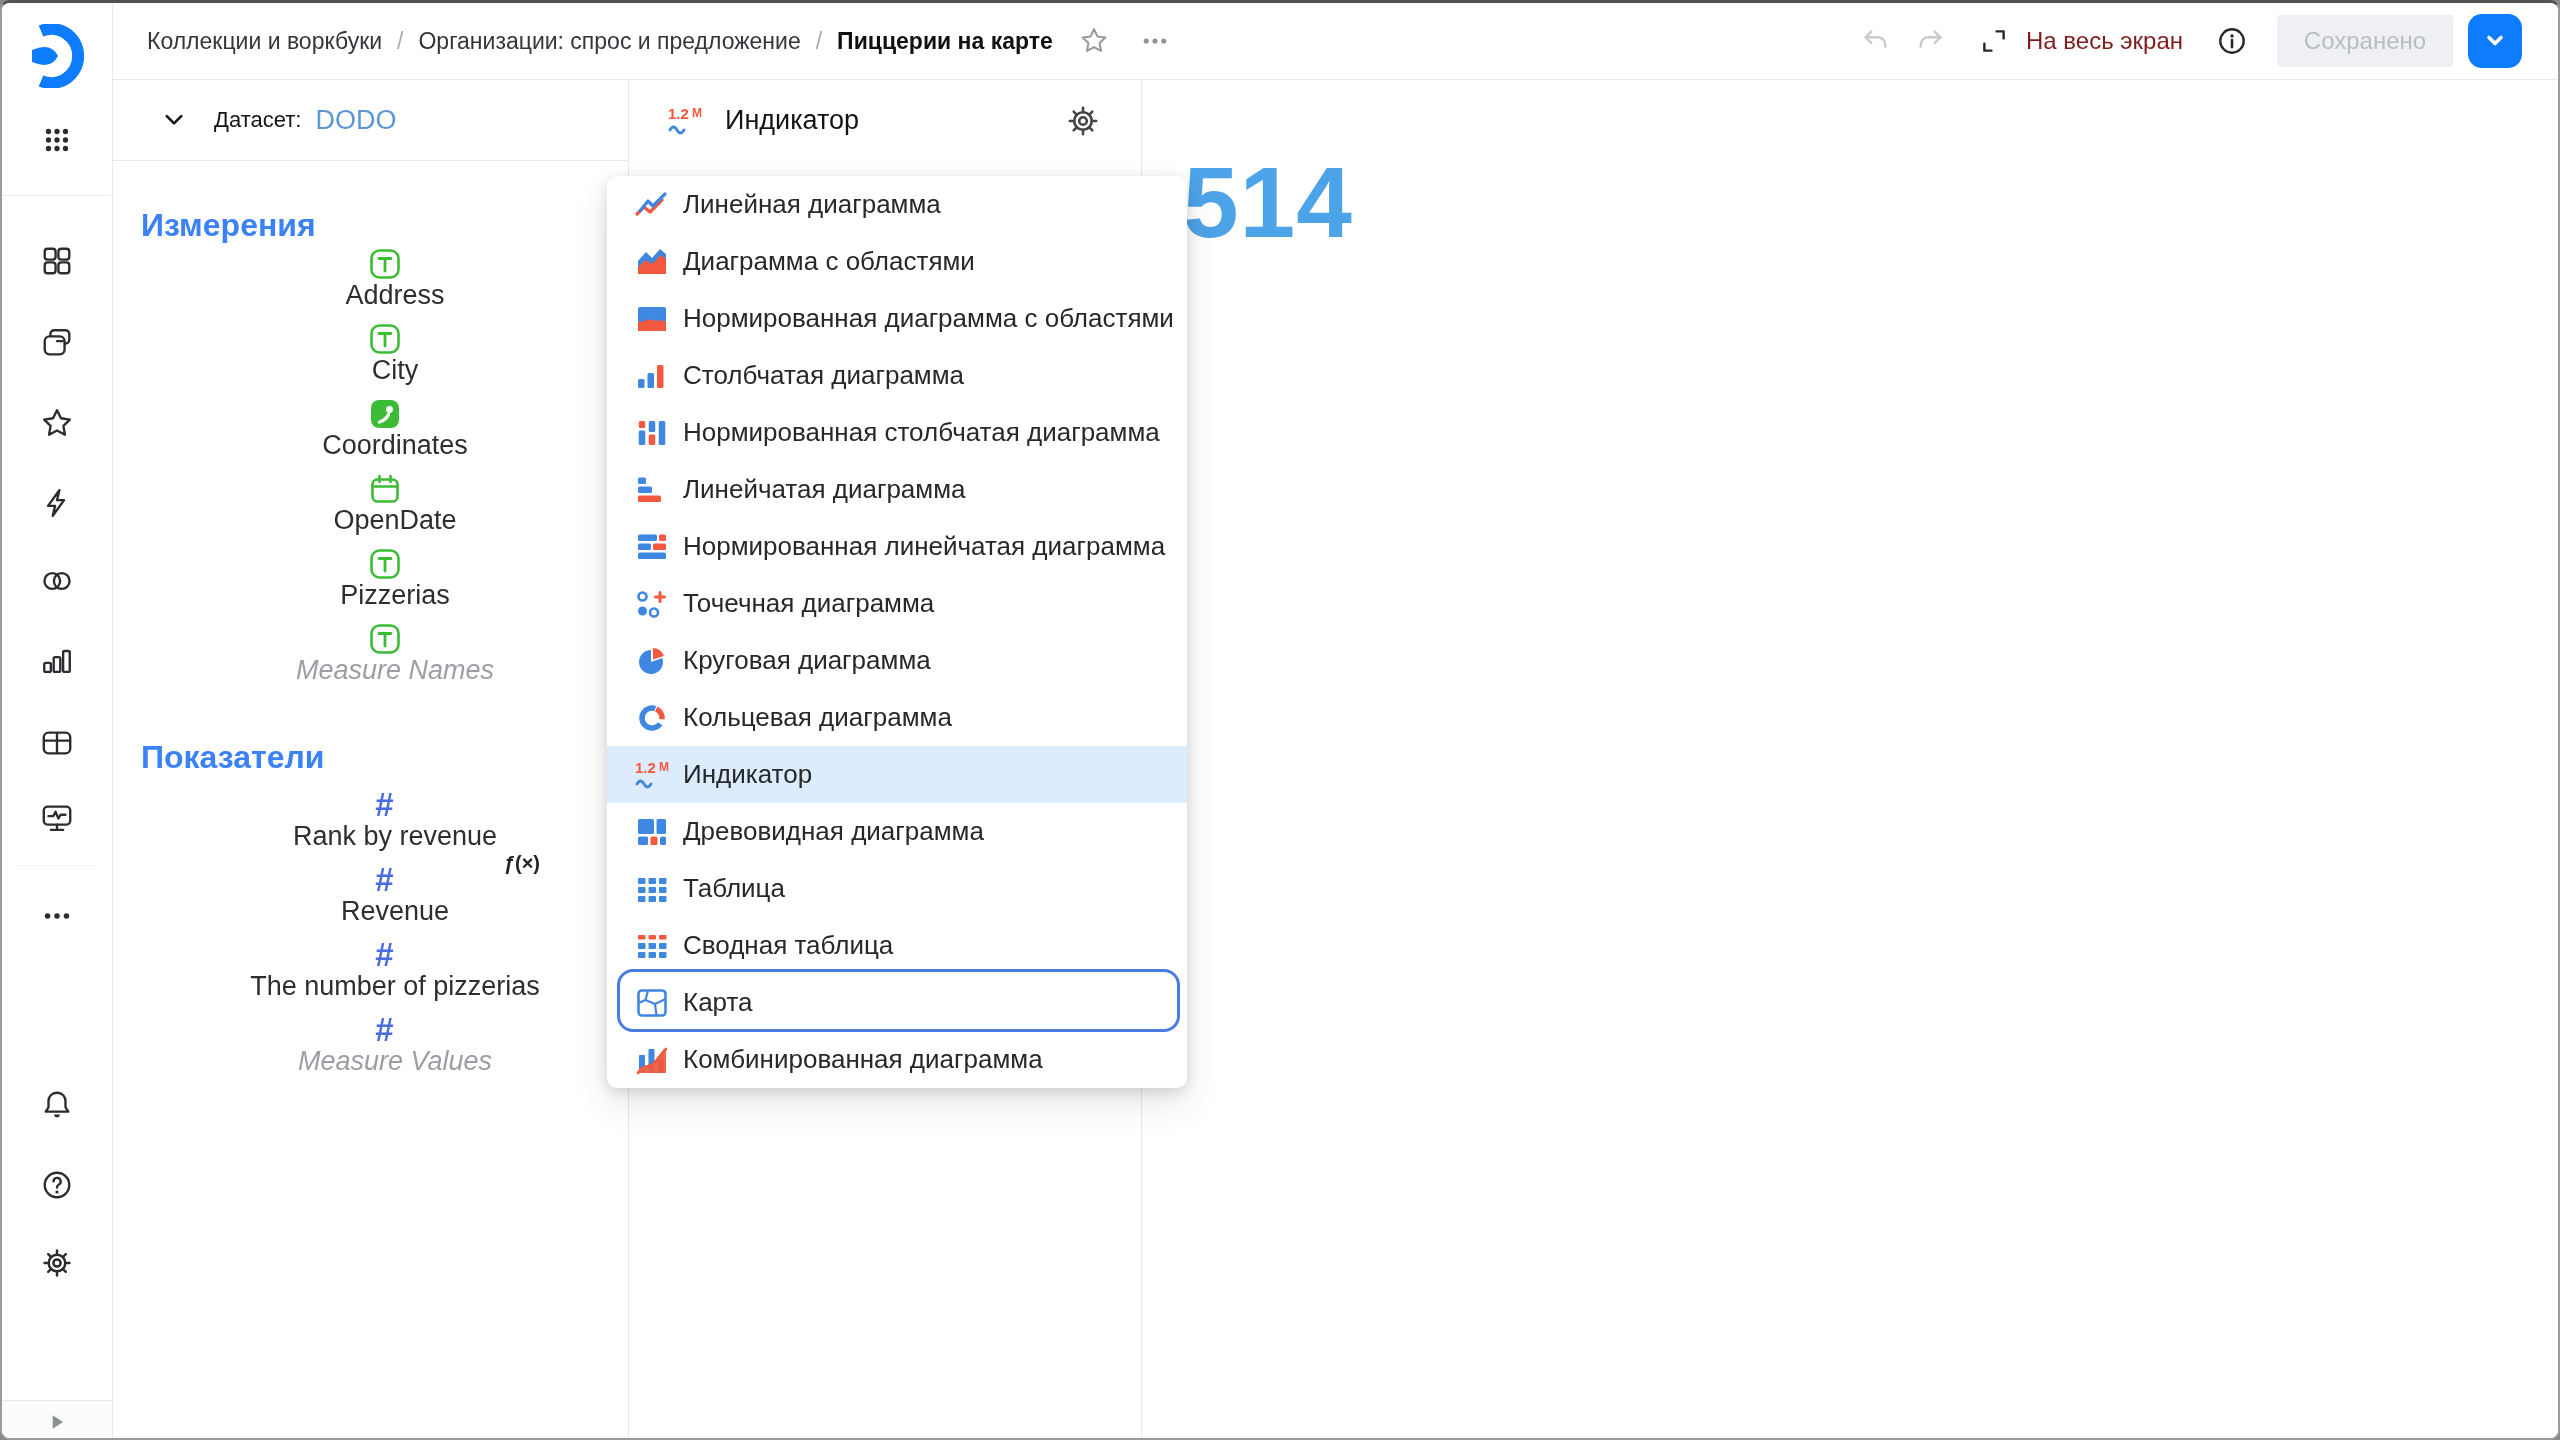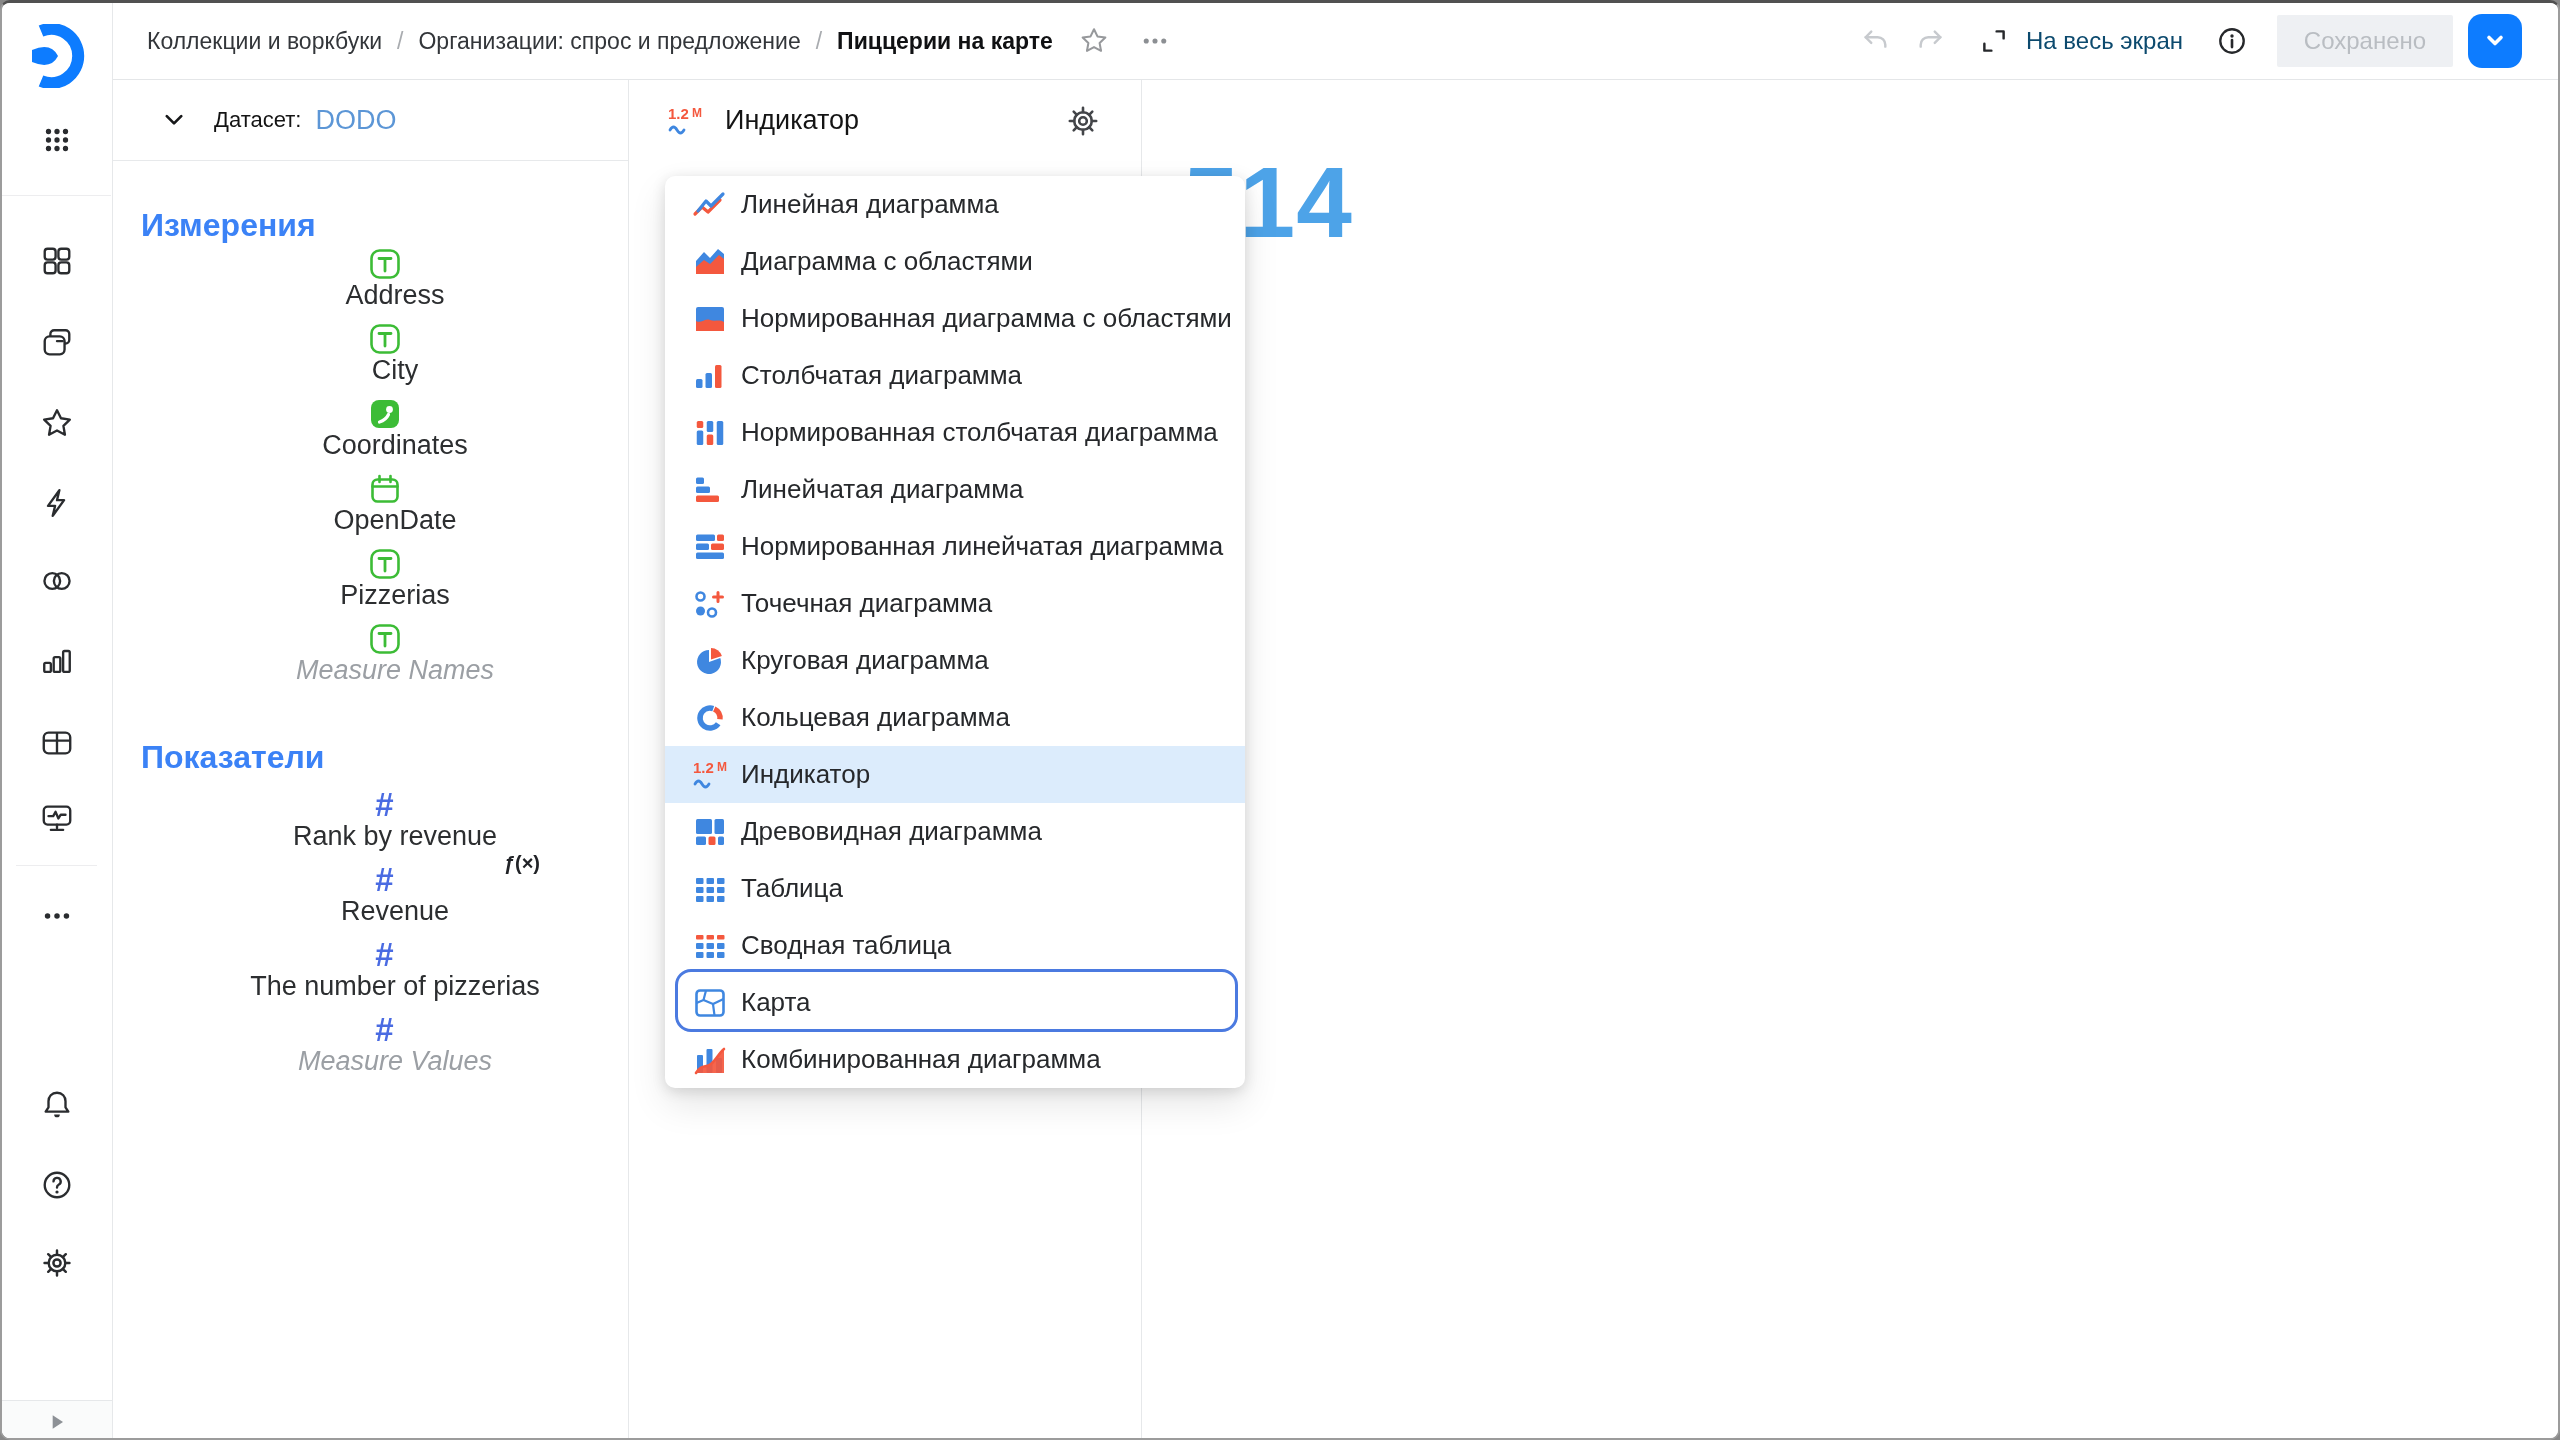--- a/index.html
+++ b/index.html
@@ -8,21 +8,21 @@
         border:2px solid #9c9c9c;border-top:3px solid #515151;border-radius:10px;}
   svg{display:block;}
   
   .topbar{position:absolute;left:111px;top:0;right:0;height:77px;display:flex;align-items:center;
           padding:0 36px 0 34px;border-bottom:1.5px solid #e4e6e8;background:#fff;box-sizing:border-box;}
   .crumb{font-size:23px;color:#33363a;white-space:nowrap;cursor:pointer;}
   .crumb.last{font-weight:bold;color:#101113;}
   .crumb-sep{font-size:23px;color:#a9acb0;margin:0 15px;}
   .tb-icon{flex:none;margin-left:26px;cursor:pointer;}
   .tb-spacer{flex:1;}
-  .fullscreen-label{font-size:24px;color:#0c4a6e;margin-left:18px;cursor:pointer;white-space:nowrap;}
+  .fullscreen-label{font-size:24px;color:#7f1d1d;margin-left:18px;cursor:pointer;white-space:nowrap;}
   .saved-btn{margin-left:30px;width:176px;height:52px;border-radius:2px;background:#eef0f3;color:#b9bdc2;
              font-size:24px;display:flex;align-items:center;justify-content:center;border:none;
              font-family:inherit;}
   .accent-btn{margin-left:15px;width:54px;height:54px;border-radius:14px;background:#0d7cff;border:none;
               display:flex;align-items:center;justify-content:center;cursor:pointer;}
   
   .sidebar{position:absolute;left:0;top:0;width:111px;height:1440px;background:#fff;
            border-right:1.5px solid #e6e8ea;box-sizing:border-box;z-index:6;}
   .sb-item{position:absolute;left:50%;transform:translateX(-50%);cursor:pointer;}
   .sb-divider{position:absolute;left:0;width:109px;border-top:1.5px solid #ededef;}
@@ -57,21 +57,21 @@
   .chart-col{position:absolute;left:627px;top:77px;bottom:0;width:513px;background:#fff;
              border-right:1.5px solid #e6e8ea;box-sizing:border-box;}
   .chart-header{height:81px;display:flex;align-items:center;padding:0 40px 0 38px;cursor:pointer;}
   .chart-header-label{font-size:27px;color:#141414;margin-left:18px;}
   .chart-header .gear{margin-left:auto;}
   
   .main{position:absolute;left:1140px;top:77px;right:0;bottom:0;background:#fff;}
   .indicator-value{position:absolute;left:41px;top:72px;font-size:100px;font-weight:bold;
                    color:#4da3e8;line-height:1;letter-spacing:1px;}
   
-  .dropdown{position:absolute;left:663px;top:173px;width:580px;background:#fff;border-radius:10px;
+  .dropdown{position:absolute;left:605px;top:173px;width:580px;background:#fff;border-radius:10px;
             box-shadow:0 3px 14px rgba(0,0,0,.13),0 16px 36px rgba(0,0,0,.10);z-index:30;padding:0;}
   .menu-item{height:57px;display:flex;align-items:center;padding-left:27px;cursor:pointer;position:relative;}
   .menu-item:first-child{border-radius:10px 10px 0 0;}
   .menu-item:last-child{border-radius:0 0 10px 10px;}
   .menu-label{font-size:26px;color:#26282b;margin-left:13px;white-space:nowrap;}
   .menu-item.selected{background:#dcecfc;}
   .menu-item.focused::after{content:"";position:absolute;inset:-5px 7px -1px 10px;
             border:3.5px solid #4b7ae0;border-radius:16px;pointer-events:none;}
 </style>
 </head>

